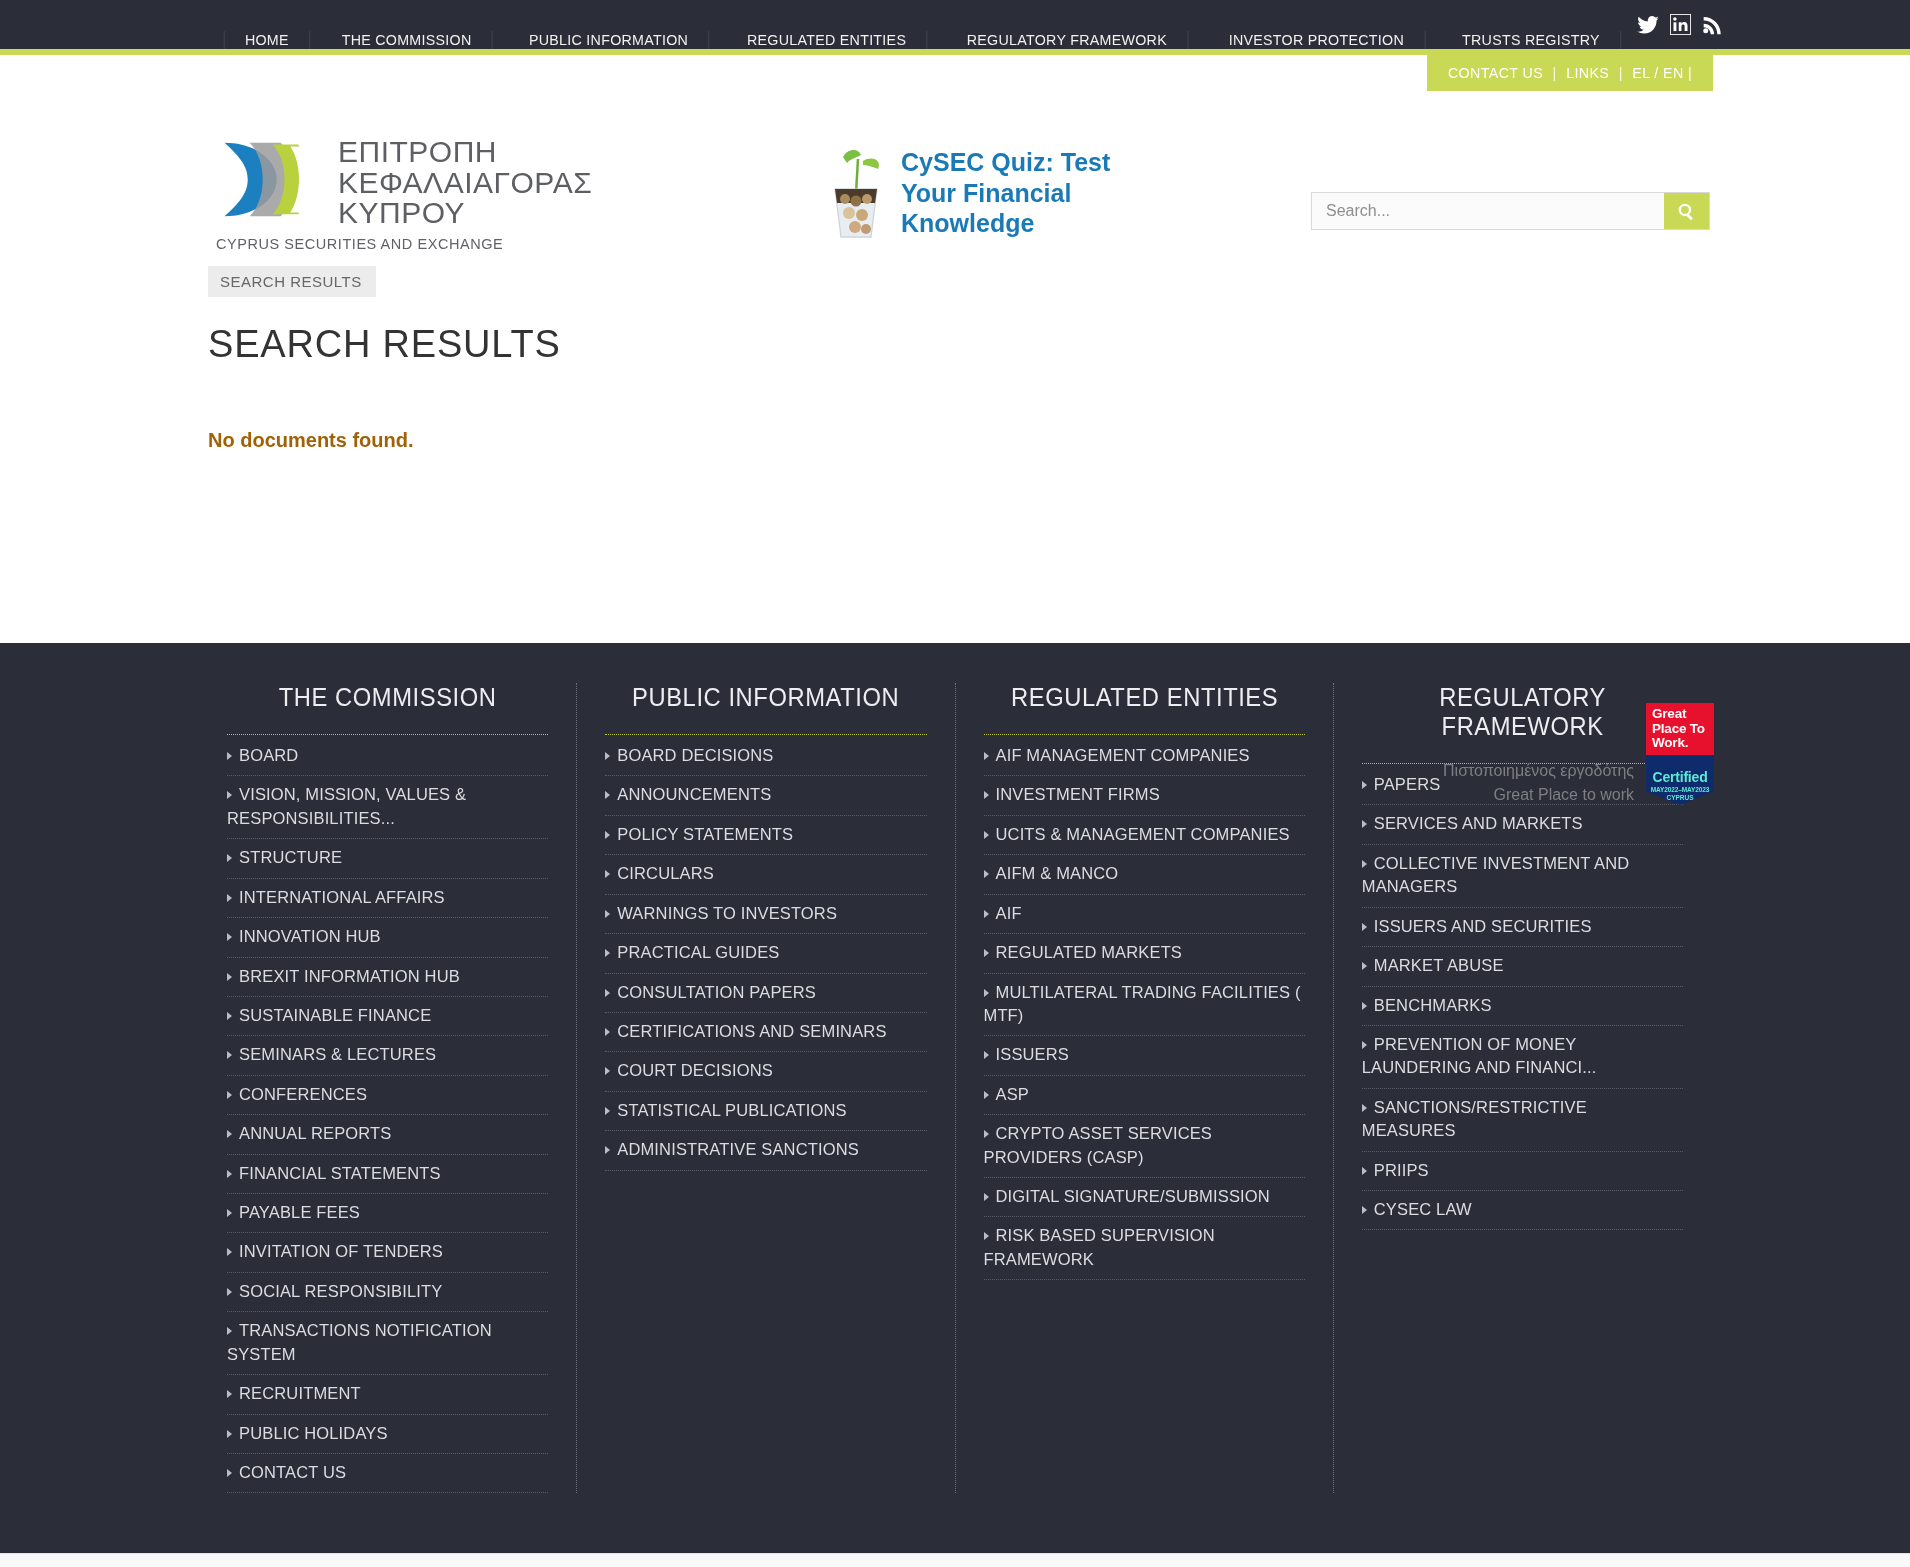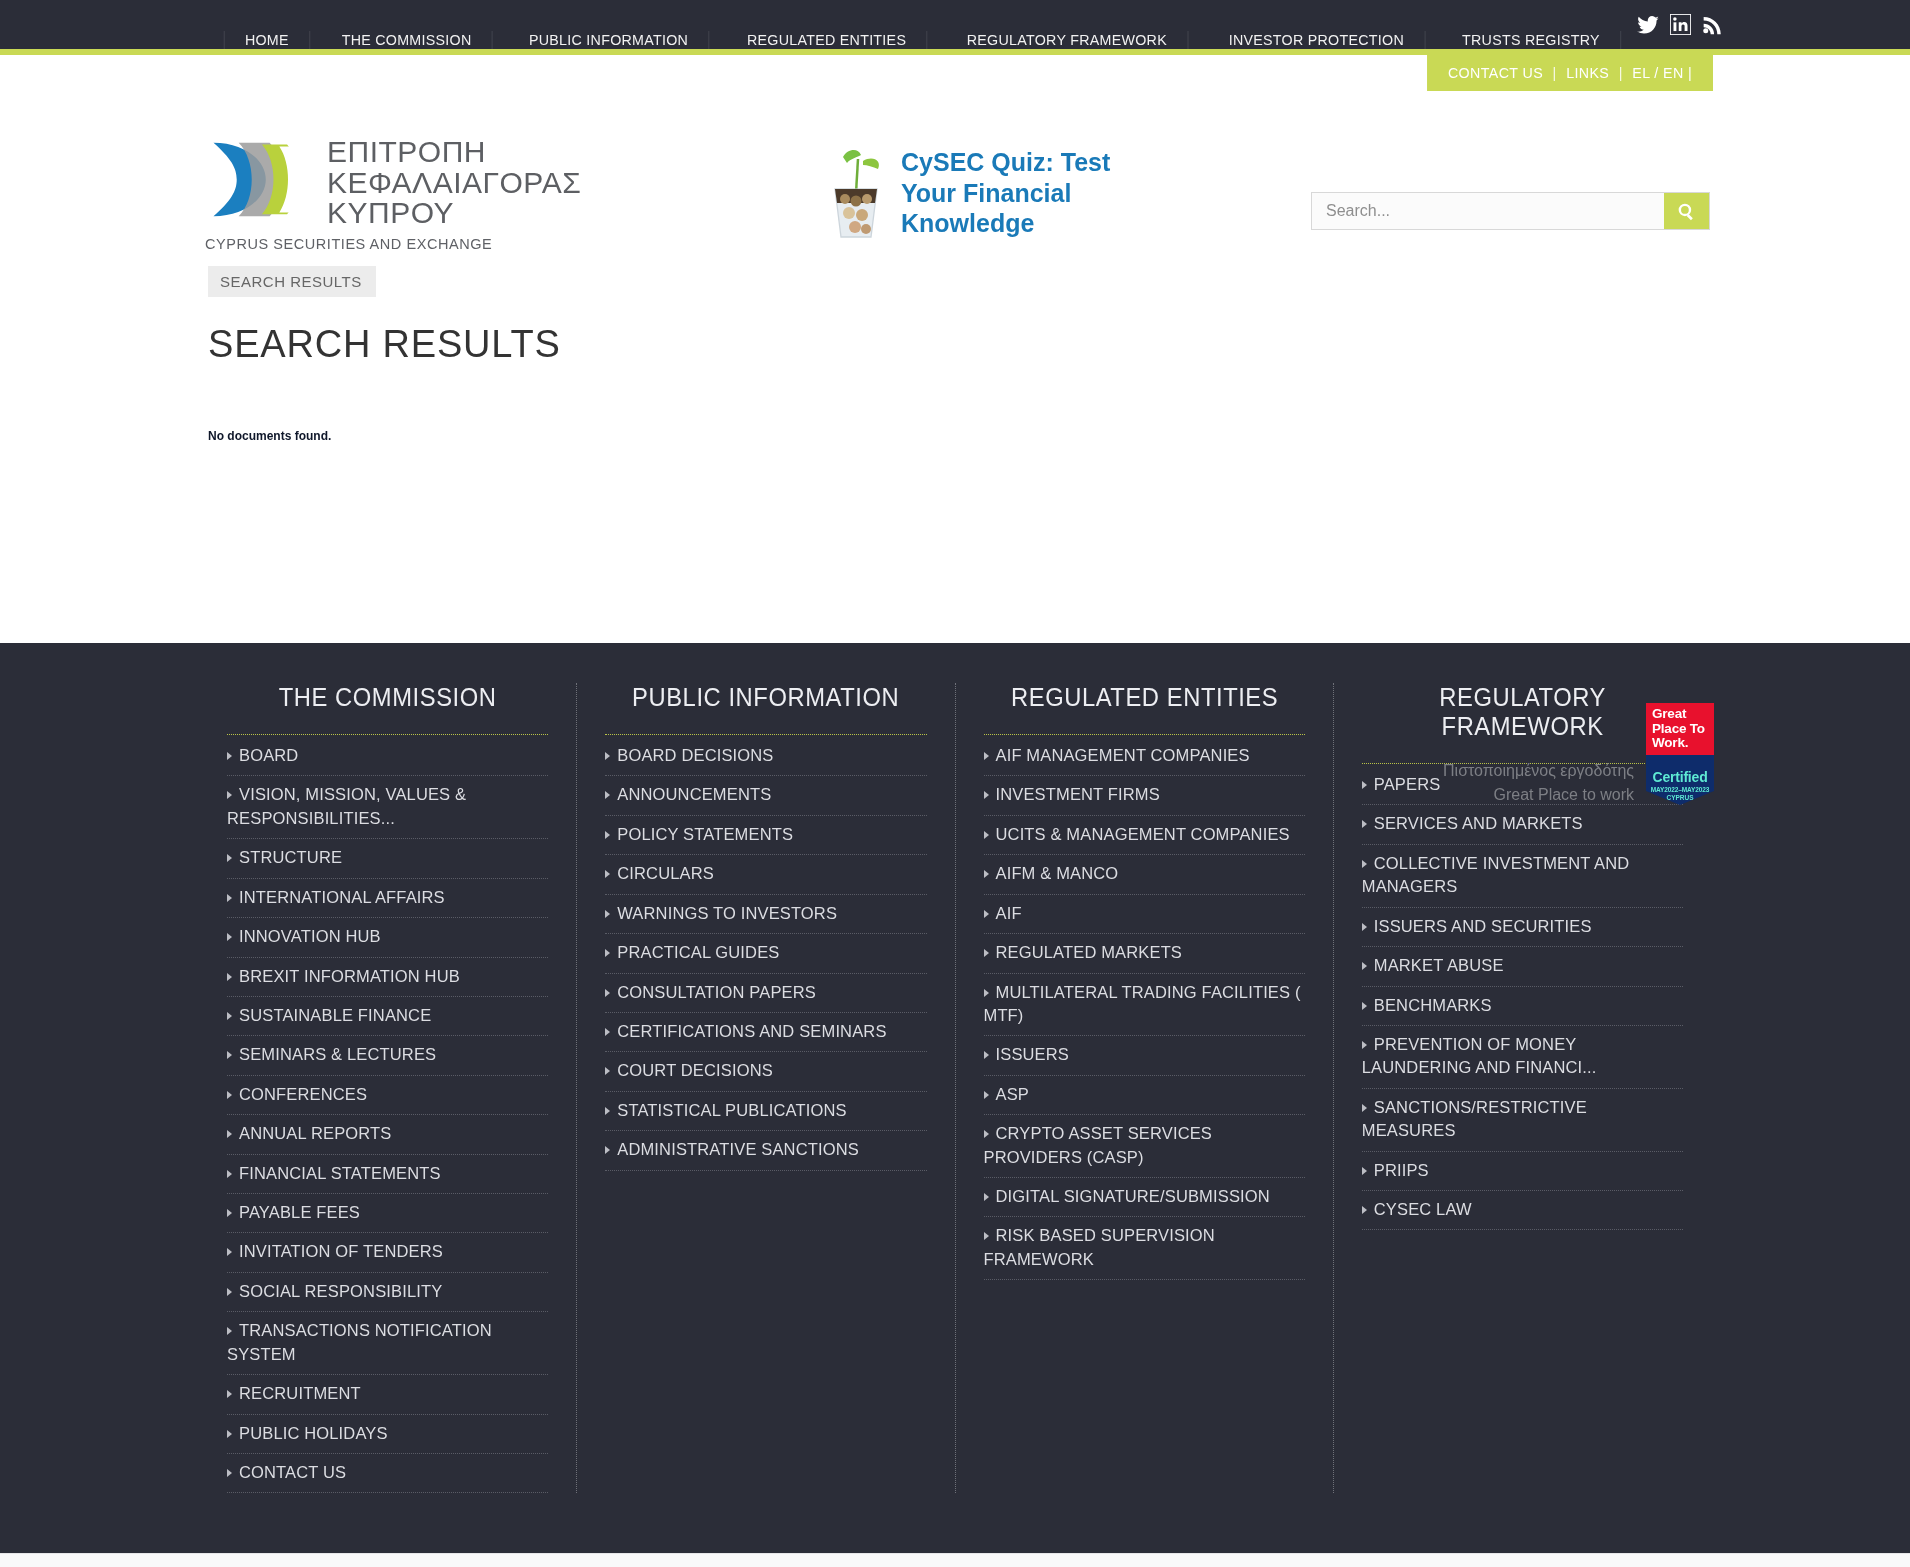--- a/index.html
+++ b/index.html
@@ -76,21 +76,21 @@
     gap: 10px;
     align-items: center;
     transform: scaleX(0.95);
     transform-origin: right top;
   }
   .utilbar span { cursor: pointer; white-space: nowrap; }
   .utilbar .sep { cursor: default; opacity: .85; }
 
   .logo-wrap {
     position: absolute;
-    left: 205px;
+    left: 216px;
     top: 78px;
     display: flex;
     flex-direction: column;
   }
   .logo-row { display: flex; align-items: flex-start; gap: 14px; }
   .logo-mark { width: 108px; height: 92px; flex: none; }
   .logo-text {
     color: #5d5f63;
     font-size: 30px;
     line-height: 1.02;
@@ -180,23 +180,23 @@
   .page-title {
     margin-top: 26px;
     color: #333;
     font-family: "Liberation Sans Narrow", "Liberation Sans", sans-serif;
     font-size: 38px;
     font-weight: 400;
     letter-spacing: .8px;
   }
   .no-docs {
     margin-top: 63px;
-    font-size: 12px;
+    font-size: 20px;
     font-weight: bold;
-    color: #0f172a;
+    color: #a16207;
   }
 
   .gptw {
     position: absolute;
     right: 196px;
     top: 448px;
     display: flex;
     align-items: flex-end;
     gap: 12px;
   }

